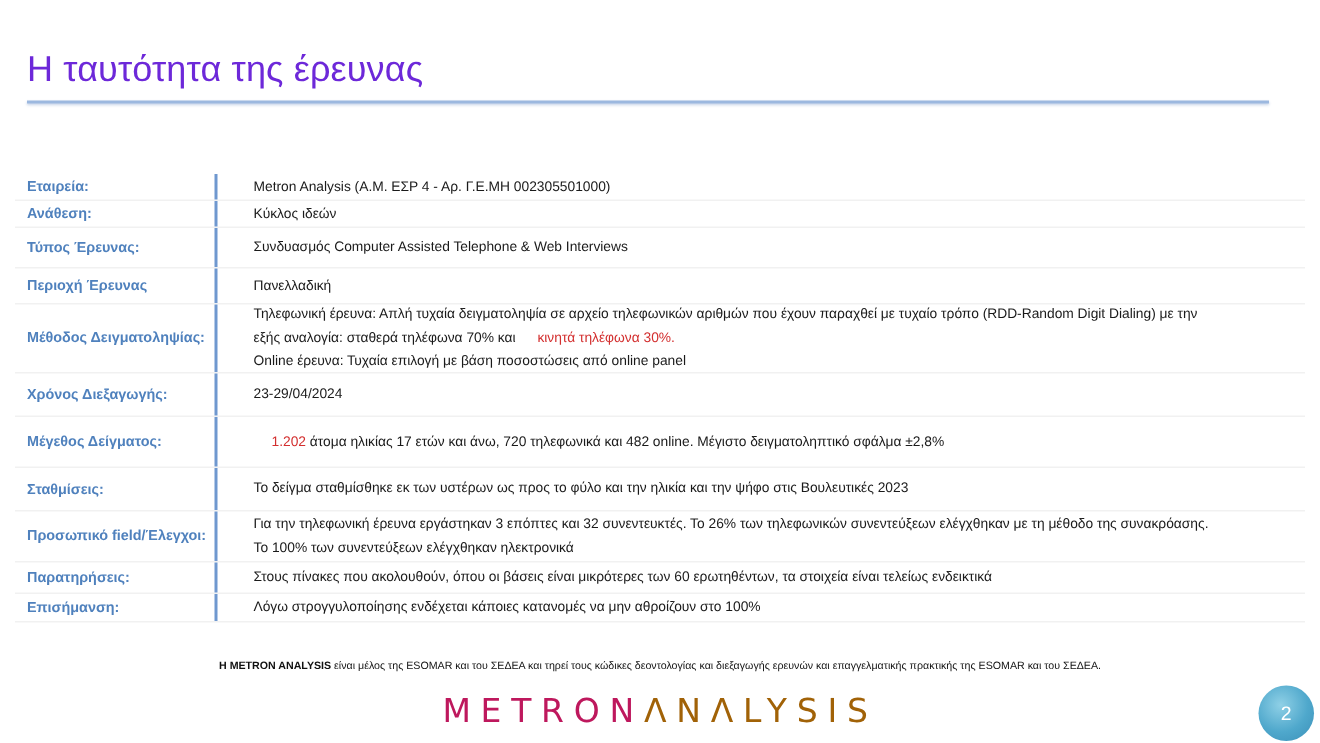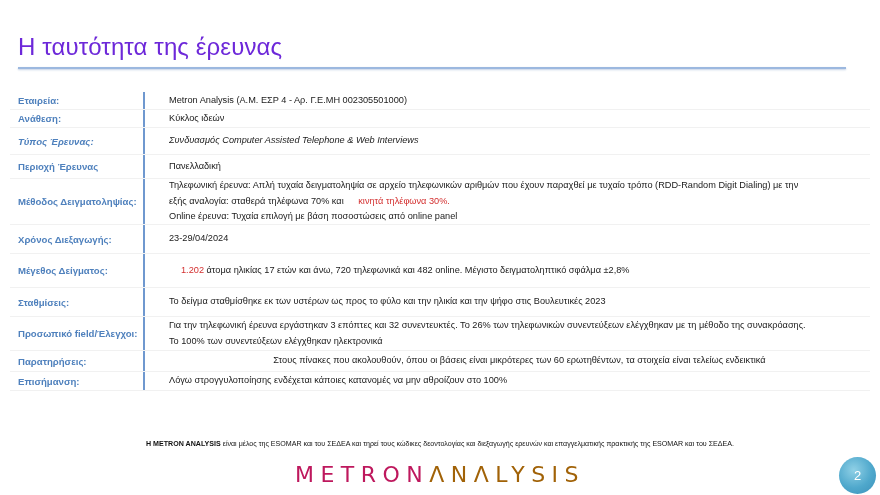--- a/index.html
+++ b/index.html
@@ -29,21 +29,21 @@
       left: 18px;
       top: 67px;
       width: 828px;
       height: 2px;
       background: #9cb8df;
       box-shadow: 0 1px 2px rgba(120,150,200,0.45);
     }
     .table {
       position: absolute;
       left: 10px;
-      top: 92px;
+      top: 116px;
       width: 860px;
     }
     .row {
       position: relative;
       display: flex;
       border-bottom: 1px solid #f1f1f1;
     }
     .label {
       width: 125px;
       flex: 0 0 125px;
@@ -124,21 +124,21 @@
         <div><span>Metron Analysis (Α.Μ. ΕΣΡ 4 - Αρ. Γ.Ε.ΜΗ 002305501000)</span></div>
       </div>
     </div>
     <div class="row" style="height: 17px;">
       <div class="label">Ανάθεση:</div>
       <div class="divider"></div>
       <div class="value">
         <div><span>Κύκλος ιδεών</span></div>
       </div>
     </div>
-    <div class="row" style="height: 26px; font-style: italic;">
+    <div class="row" style="height: 26px;">
       <div class="label">Τύπος Έρευνας:</div>
       <div class="divider"></div>
       <div class="value">
         <div><span>Συνδυασμός Computer Assisted Telephone &amp; Web Interviews</span></div>
       </div>
     </div>
     <div class="row" style="height: 23px;">
       <div class="label">Περιοχή Έρευνας</div>
       <div class="divider"></div>
       <div class="value">
@@ -176,21 +176,21 @@
       </div>
     </div>
     <div class="row" style="height: 33px;">
       <div class="label">Προσωπικό field/Έλεγχοι:</div>
       <div class="divider"></div>
       <div class="value">
         <div><span>Για την τηλεφωνική έρευνα εργάστηκαν 3 επόπτες και 32 συνεντευκτές. Το 26% των τηλεφωνικών συνεντεύξεων ελέγχθηκαν με τη μέθοδο της συνακρόασης.</span></div>
         <div><span>Το 100% των συνεντεύξεων ελέγχθηκαν ηλεκτρονικά</span></div>
       </div>
     </div>
-    <div class="row" style="height: 20px; text-align: center;">
+    <div class="row" style="height: 20px;">
       <div class="label">Παρατηρήσεις:</div>
       <div class="divider"></div>
       <div class="value">
         <div><span>Στους πίνακες που ακολουθούν, όπου οι βάσεις είναι μικρότερες των 60 ερωτηθέντων, τα στοιχεία είναι τελείως ενδεικτικά</span></div>
       </div>
     </div>
     <div class="row" style="height: 18px;">
       <div class="label">Επισήμανση:</div>
       <div class="divider"></div>
       <div class="value">

